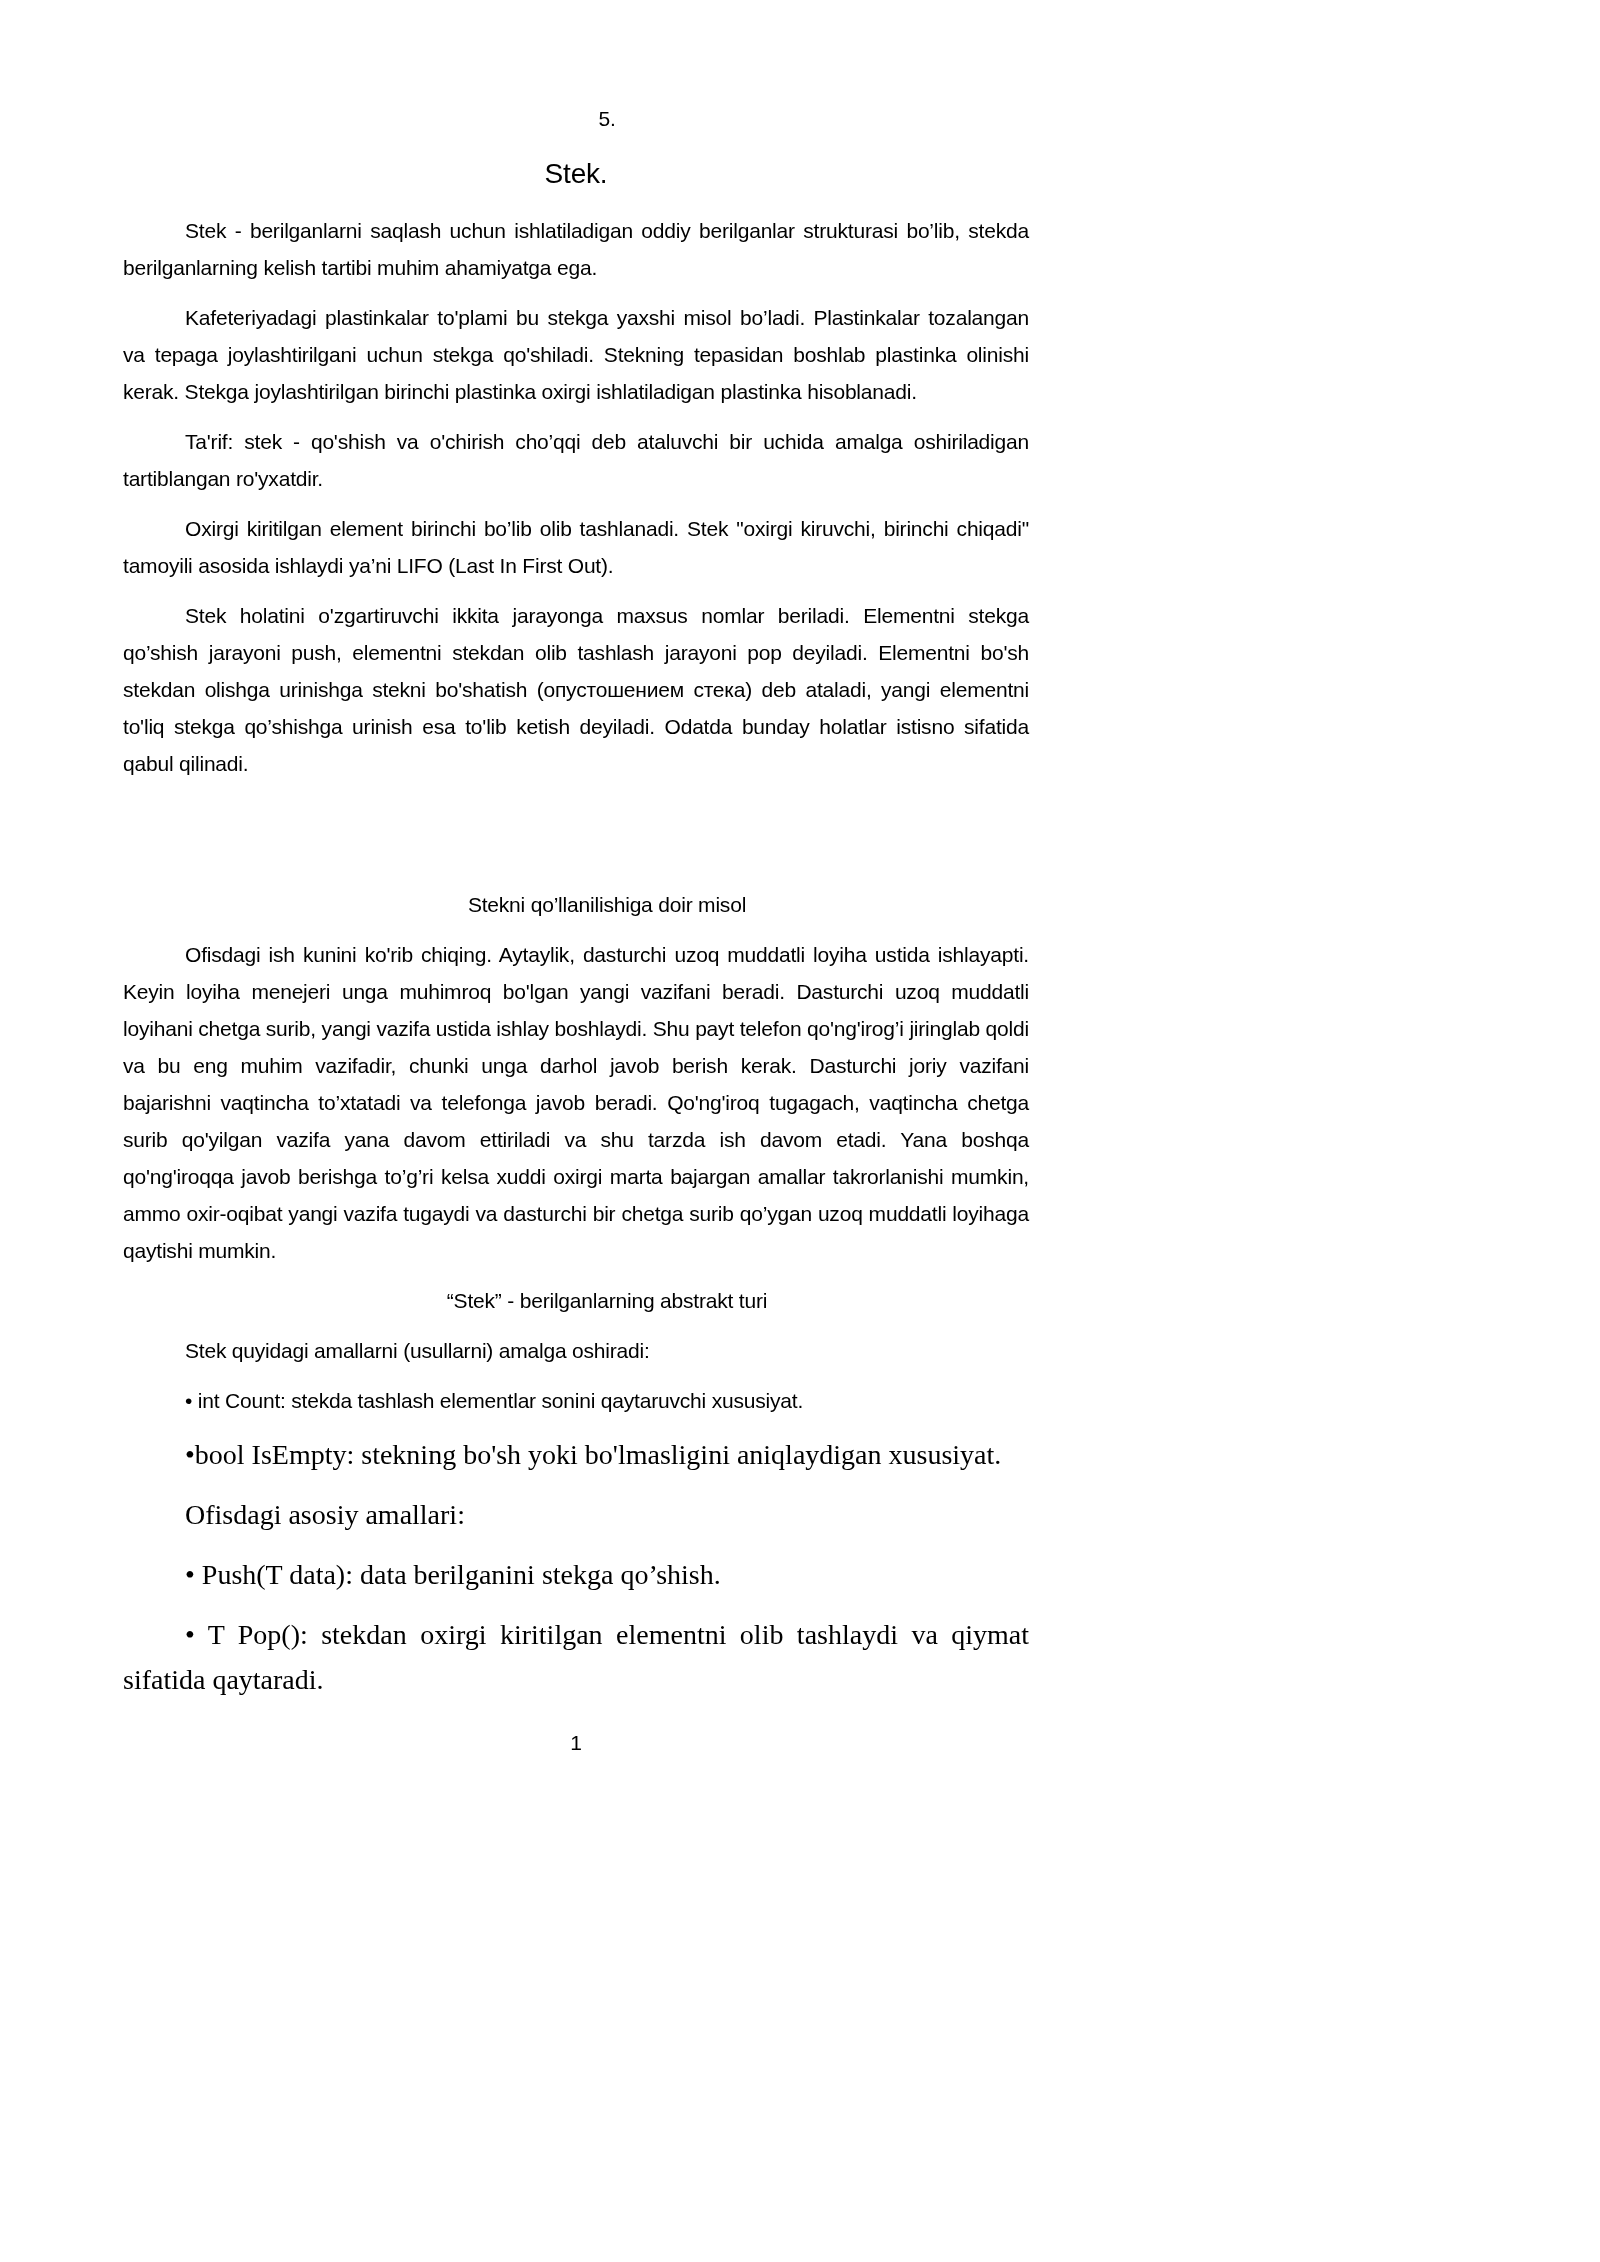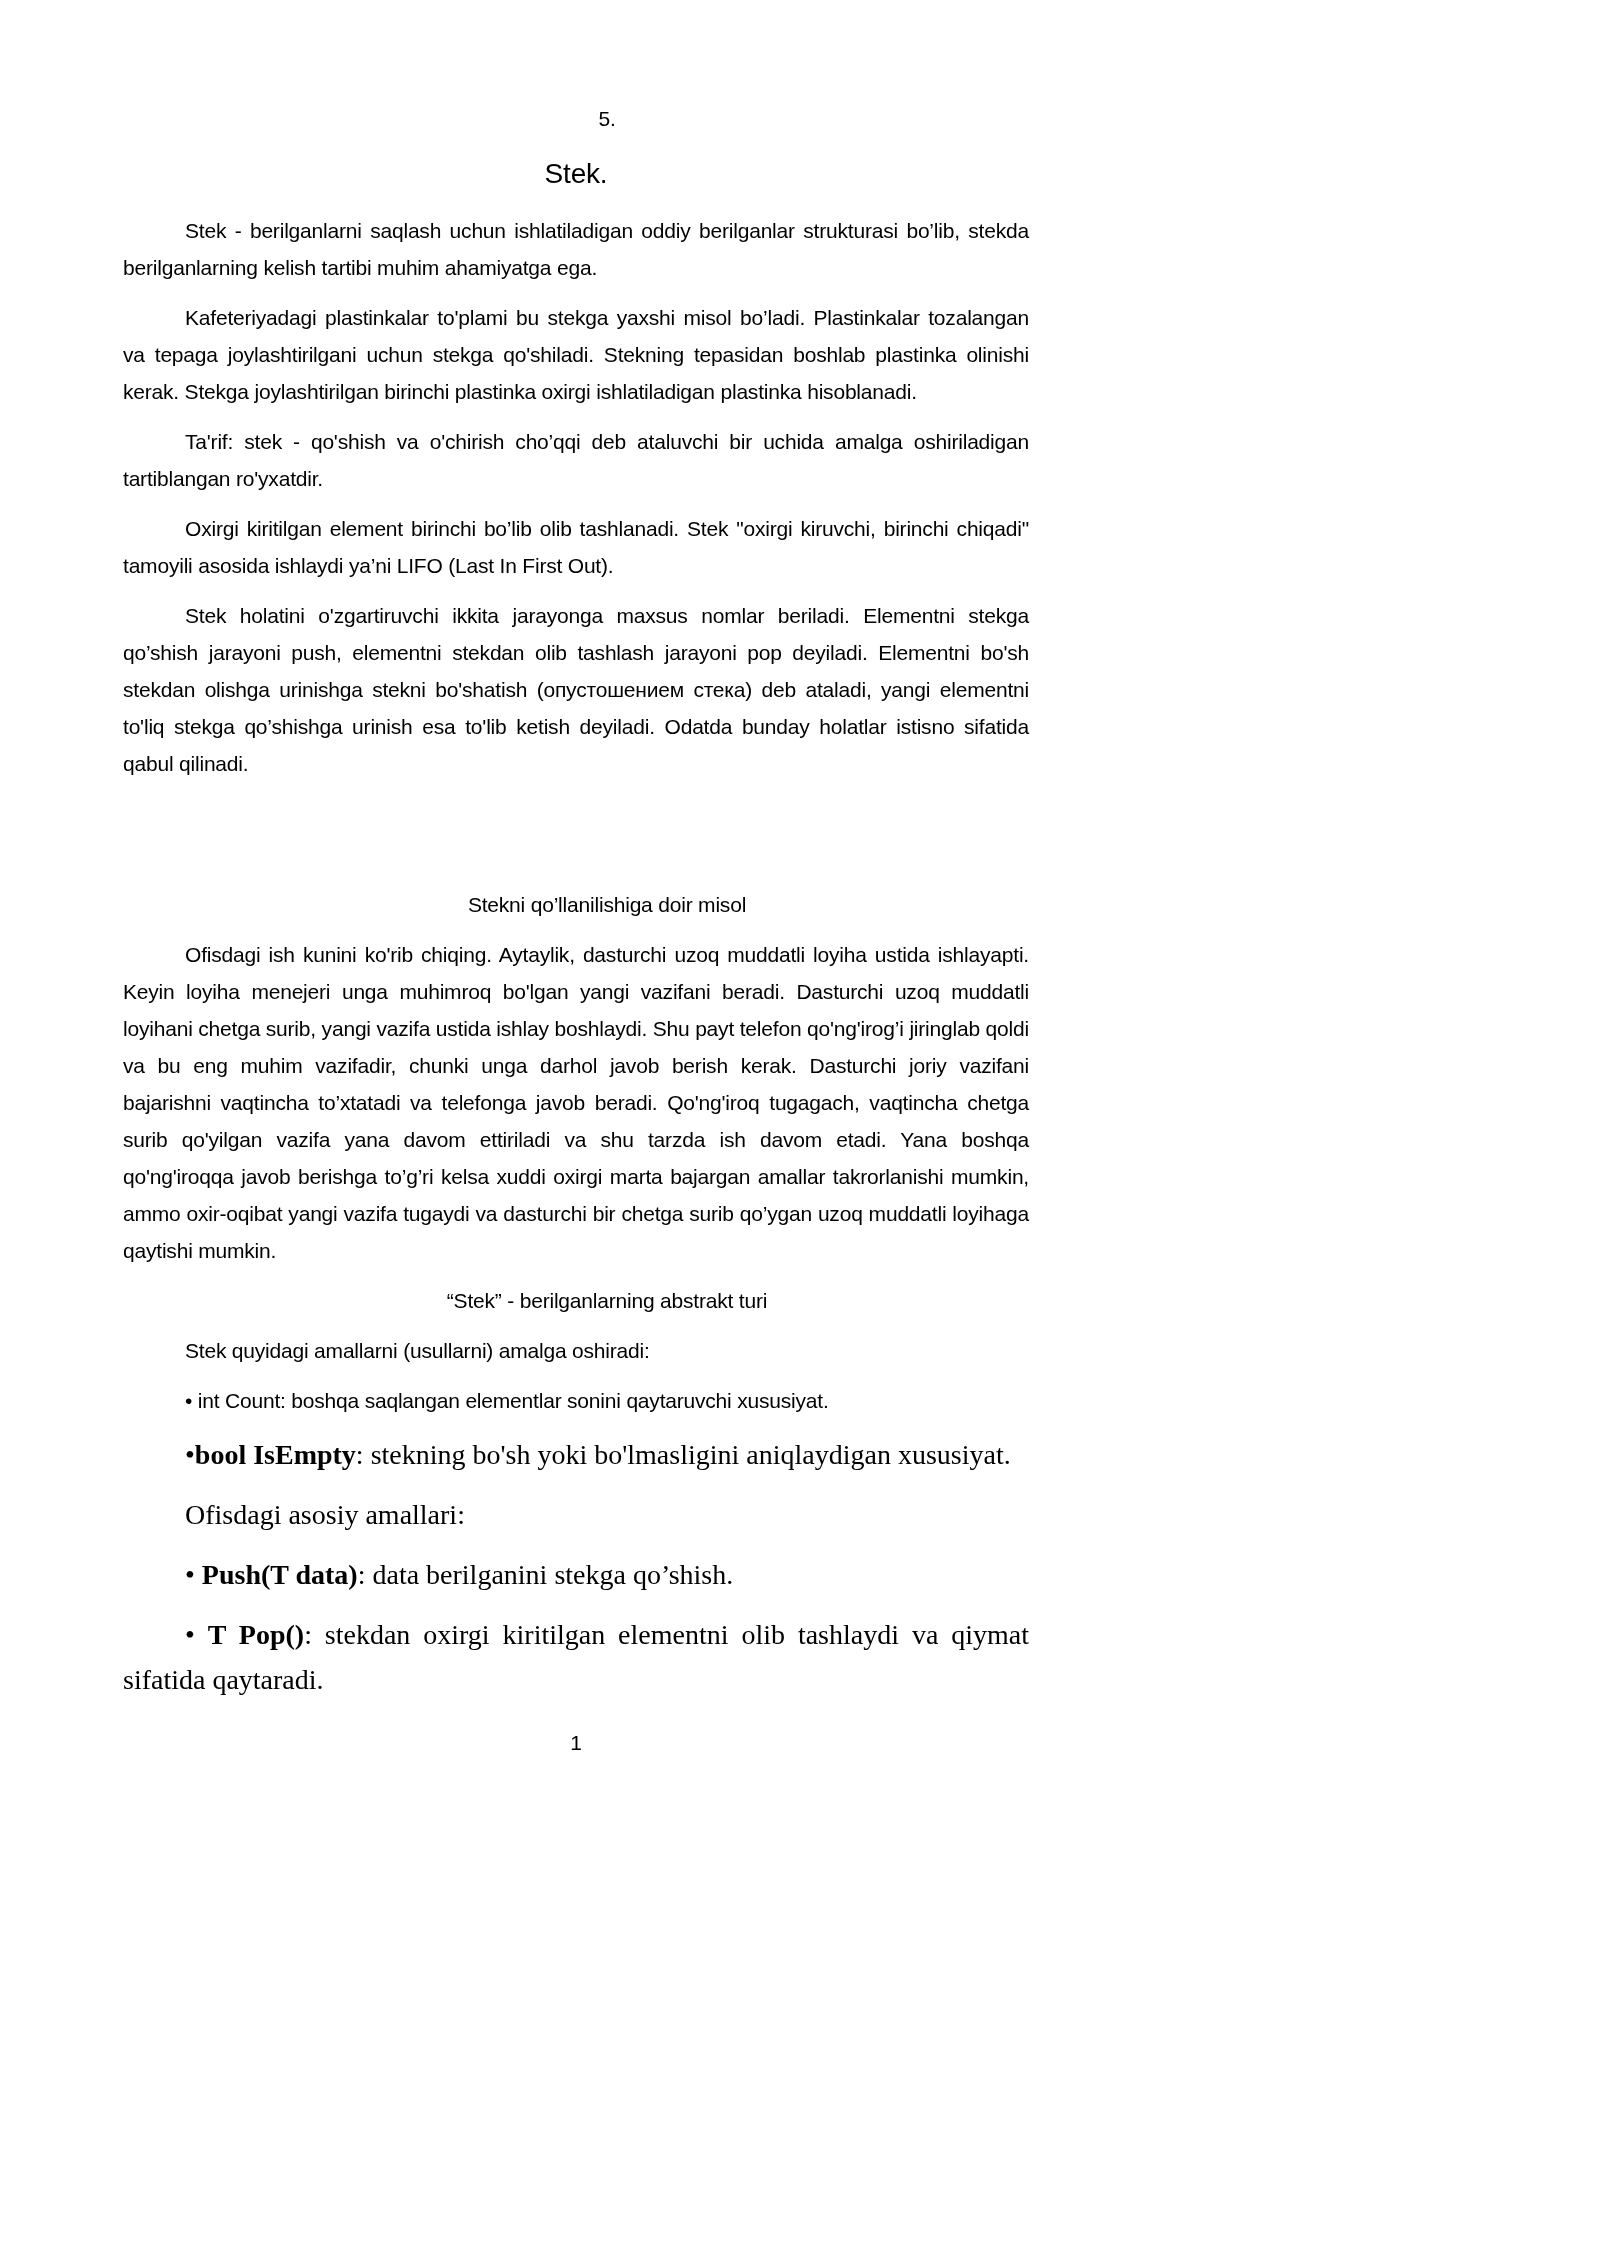--- a/index.html
+++ b/index.html
@@ -53,21 +53,21 @@
   .serif {
     font-family: "Liberation Serif", serif;
     font-size: 28px;
     line-height: 45px;
     letter-spacing: 0;
     text-indent: 62px;
     margin: 0 0 15px 0;
     text-align: left;
   }
   .serif.just { text-align: justify; }
-  .serif b { font-weight: bold; }
+  .serif b { font-weight: normal; }
   .pagenum-bottom {
     text-align: center;
     margin-top: 22px;
     font-size: 21px;
   }
 </style>
 </head>
 <body>
 
 <div class="page">
@@ -89,21 +89,21 @@
 
 
     <div class="heading-centered heading-example">Stekni qo’llanilishiga doir misol</div>
 
     <p class="body">Ofisdagi ish kunini ko'rib chiqing. Aytaylik, dasturchi uzoq muddatli loyiha ustida ishlayapti. Keyin loyiha menejeri unga muhimroq bo'lgan yangi vazifani beradi. Dasturchi uzoq muddatli loyihani chetga surib, yangi vazifa ustida ishlay boshlaydi. Shu payt telefon qo'ng'irog’i jiringlab qoldi va bu eng muhim vazifadir, chunki unga darhol javob berish kerak. Dasturchi joriy vazifani bajarishni vaqtincha to’xtatadi va telefonga javob beradi. Qo'ng'iroq tugagach, vaqtincha chetga surib  qo'yilgan vazifa yana davom ettiriladi va shu tarzda ish davom etadi. Yana boshqa qo'ng'iroqqa javob berishga to’g’ri kelsa xuddi oxirgi marta bajargan amallar takrorlanishi mumkin, ammo oxir-oqibat yangi vazifa tugaydi va dasturchi bir chetga surib qo’ygan uzoq muddatli loyihaga qaytishi mumkin.</p>
 
     <div class="heading-centered">“Stek” - berilganlarning abstrakt turi</div>
 
     <p class="body nojust">Stek quyidagi amallarni (usullarni) amalga oshiradi:</p>
 
-    <p class="bullet-sans">• int Count: boshqa saqlangan elementlar sonini qaytaruvchi xususiyat.</p>
+    <p class="bullet-sans">• int Count: stekda tashlash elementlar sonini qaytaruvchi xususiyat.</p>
 
     <p class="serif"><span>•</span><b>bool IsEmpty</b><span>: stekning bo'sh yoki bo'lmasligini aniqlaydigan xususiyat.</span></p>
 
     <p class="serif">Ofisdagi asosiy amallari:</p>
 
     <p class="serif"><span>• </span><b>Push(T data)</b><span>: data berilganini stekga qo’shish.</span></p>
 
     <p class="serif just"><span>• </span><b>T Pop()</b><span>: stekdan oxirgi kiritilgan elementni olib tashlaydi va qiymat sifatida qaytaradi.</span></p>
 
     <div class="pagenum-bottom">1</div>

